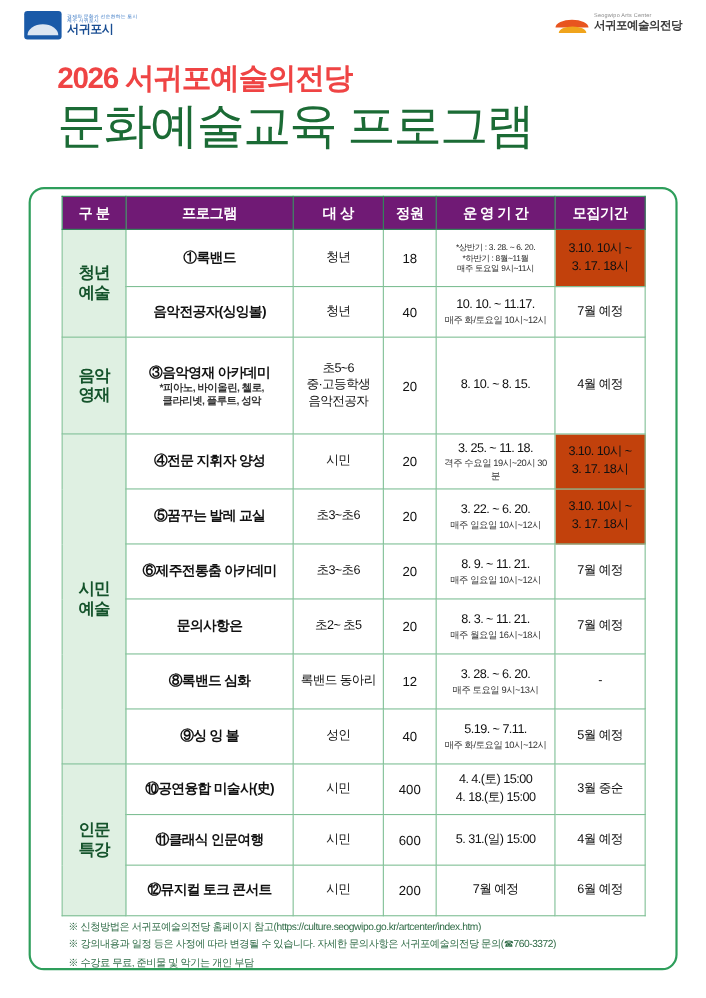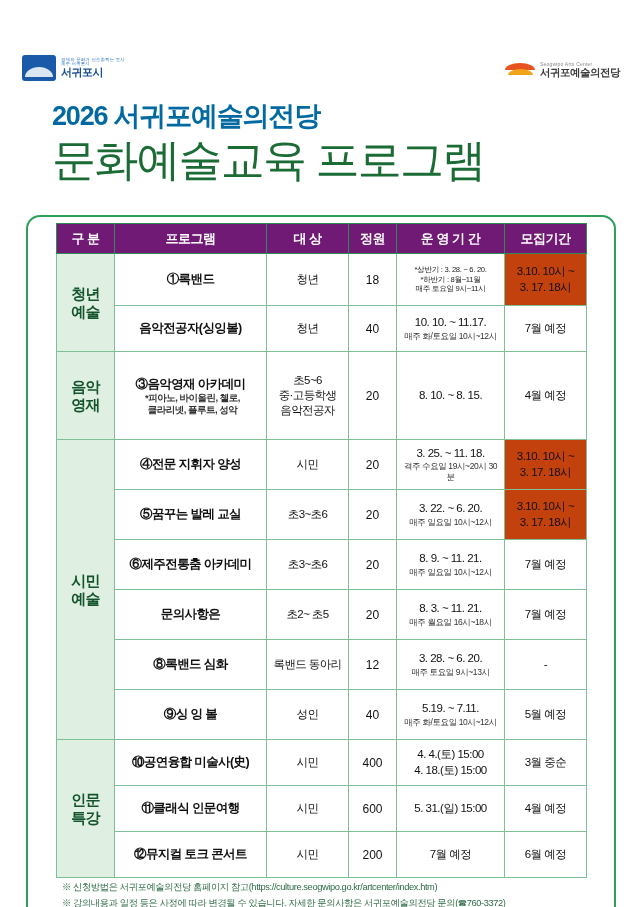--- a/index.html
+++ b/index.html
@@ -10,21 +10,20 @@
     background: #ffffff;
     font-family: "Liberation Sans", sans-serif;
     color: #111;
     overflow: hidden;
   }
   .poster {
     position: relative;
     width: 642px;
     height: 815px;
     background: #ffffff;
-    margin-top: 45px;
   }
   
   .top-bar {
     position: relative;
     height: 54px;
   }
   .logo-left {
     position: absolute;
     left: 22px; top: 10px;
     display: flex;
@@ -54,21 +53,21 @@
   .logo-left .txt .l2 {
     font-size: 4.4px; color: #2c6fc0; letter-spacing: .2px; white-space: nowrap;
   }
   .logo-left .txt .l3 {
     font-size: 11px; color: #1a4e93; font-weight: bold; letter-spacing: -0.5px;
   }
   .logo-right {
     position: absolute;
     right: 22px; top: 12px;
     display: flex;
-    align-items: flex-end;
+    align-items: flex-start;
     gap: 5px;
   }
   .logo-right .mark {
     width: 30px; height: 22px;
     position: relative;
   }
   .logo-right .mark .s1 {
     position: absolute; left: 0; top: 6px;
     width: 30px; height: 7px;
     background: #e8541f;
@@ -88,21 +87,21 @@
     font-size: 10.5px; color: #3b3b3b; font-weight: bold; letter-spacing: -0.5px;
   }
 
   
   .title-wrap {
     padding: 2px 0 0 52px;
   }
   .title-1 {
     font-size: 27px;
     font-weight: bold;
-    color: #0369a1;
+    color: #ef4444;
     letter-spacing: -1.2px;
     line-height: 1.15;
   }
   .title-2 {
     font-size: 44px;
     font-weight: normal;
     color: #1b6b35;
     letter-spacing: -1.8px;
     line-height: 1.2;
     margin-top: 2px;

